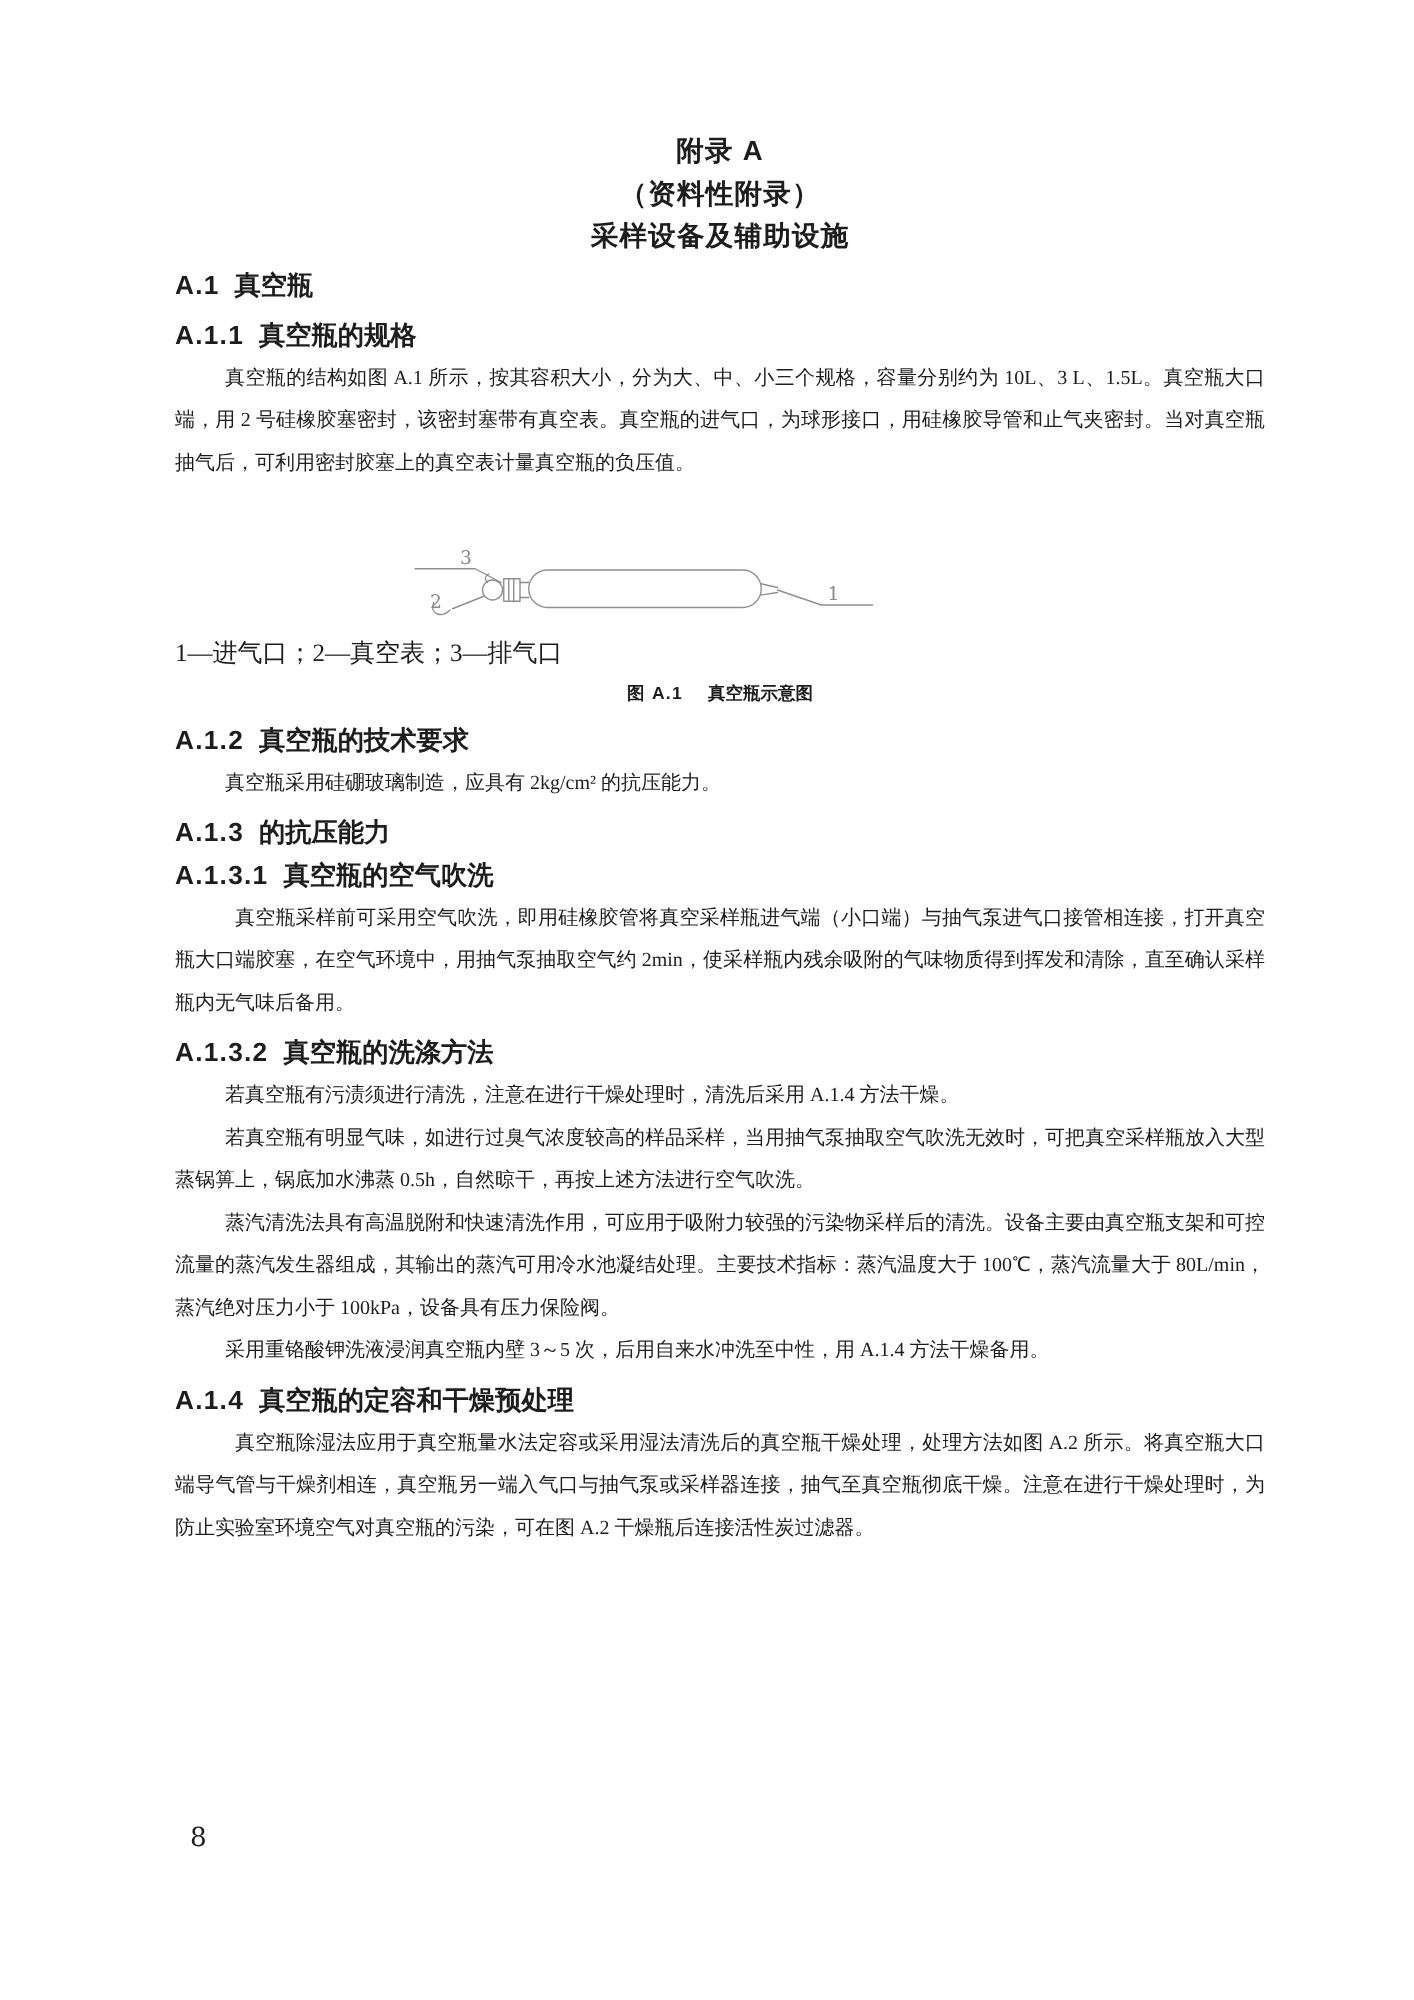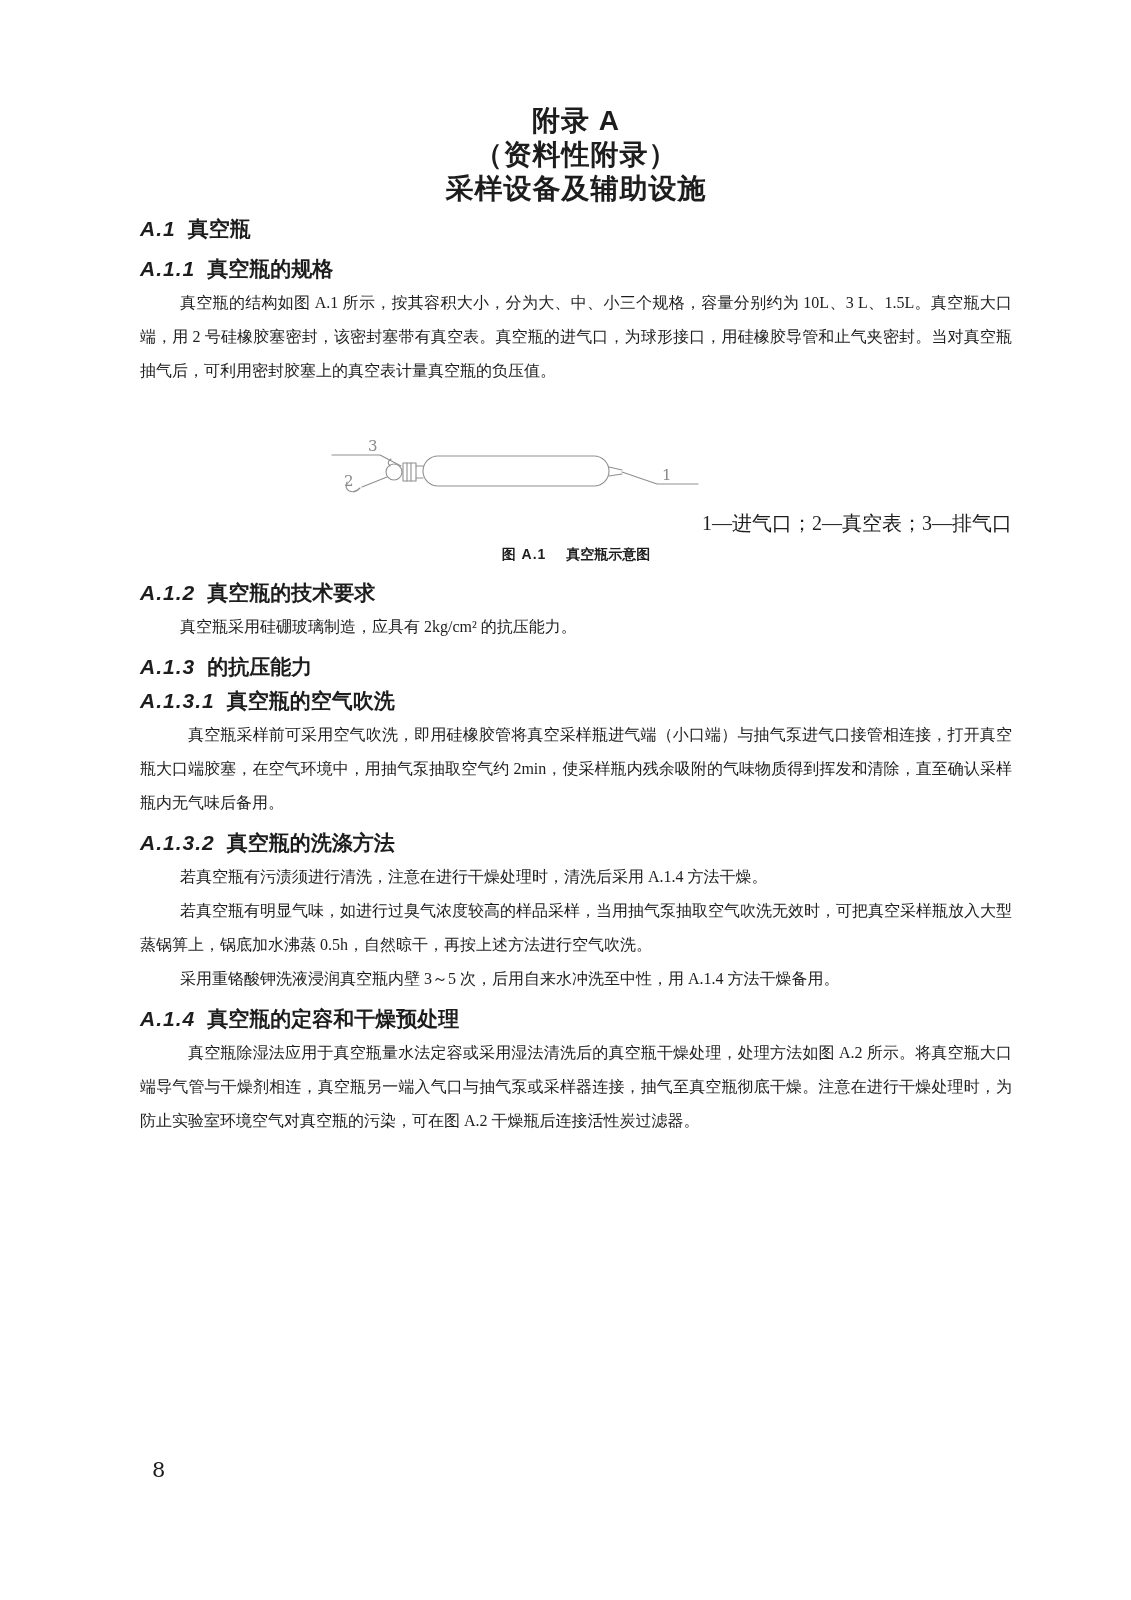--- a/index.html
+++ b/index.html
@@ -16,44 +16,44 @@
   .content {
     position: absolute;
     left: 140px;
     top: 104px;
     width: 872px;
   }
   .center-h {
     text-align: center;
     font-weight: 700;
     font-family: "Liberation Sans", sans-serif;
-    font-size: 28px;
+    font-size: 22px;
     line-height: 34px;
     letter-spacing: 1px;
   }
   .sec-h {
     font-family: "Liberation Sans", sans-serif;
     font-weight: 700;
     font-size: 21px;
     line-height: 34px;
     margin-top: 6px;
   }
-  .sec-h .num { margin-right: 12px; letter-spacing: 1px; font-style: italic; }
+  .sec-h .num { margin-right: 12px; letter-spacing: 1px; }
   p.body-p {
     margin: 0;
     font-size: 16px;
     line-height: 34px;
     text-align: justify;
     text-indent: 2.5em;
   }
   p.indent-3 { text-indent: 3em; }
   .figure-wrap { margin-top: 20px; }
   .figure-svg { display: block; margin-left: 160px; }
   .figure-legend {
-    text-align: right;
+    text-align: left;
     font-size: 20px;
     line-height: 30px;
   }
   .figure-caption {
     text-align: center;
     font-family: "Liberation Sans", sans-serif;
     font-weight: 700;
     font-size: 14px;
     line-height: 32px;
   }
@@ -138,20 +138,21 @@
     </div>
 
     <p class="body-p indent-3">真空瓶采样前可采用空气吹洗，即用硅橡胶管将真空采样瓶进气端（小口端）与抽气泵进气口接管相连接，打开真空瓶大口端胶塞，在空气环境中，用抽气泵抽取空气约 2min，使采样瓶内残余吸附的气味物质得到挥发和清除，直至确认采样瓶内无气味后备用。</p>
 
     <div class="sec-h">
       <span class="num">A.1.3.2</span><span>真空瓶的洗涤方法</span>
     </div>
 
     <p class="body-p">若真空瓶有污渍须进行清洗，注意在进行干燥处理时，清洗后采用 A.1.4 方法干燥。</p>
     <p class="body-p">若真空瓶有明显气味，如进行过臭气浓度较高的样品采样，当用抽气泵抽取空气吹洗无效时，可把真空采样瓶放入大型蒸锅箅上，锅底加水沸蒸 0.5h，自然晾干，再按上述方法进行空气吹洗。</p>
+    <p class="body-p">蒸汽清洗法具有高温脱附和快速清洗作用，可应用于吸附力较强的污染物采样后的清洗。设备主要由真空瓶支架和可控流量的蒸汽发生器组成，其输出的蒸汽可用冷水池凝结处理。主要技术指标：蒸汽温度大于 100℃，蒸汽流量大于 80L/min，蒸汽绝对压力小于 100kPa，设备具有压力保险阀。</p>
     <p class="body-p">采用重铬酸钾洗液浸润真空瓶内壁 3～5 次，后用自来水冲洗至中性，用 A.1.4 方法干燥备用。</p>
 
     <div class="sec-h">
       <span class="num">A.1.4</span><span>真空瓶的定容和干燥预处理</span>
     </div>
 
     <p class="body-p indent-3">真空瓶除湿法应用于真空瓶量水法定容或采用湿法清洗后的真空瓶干燥处理，处理方法如图 A.2 所示。将真空瓶大口端导气管与干燥剂相连，真空瓶另一端入气口与抽气泵或采样器连接，抽气至真空瓶彻底干燥。注意在进行干燥处理时，为防止实验室环境空气对真空瓶的污染，可在图 A.2 干燥瓶后连接活性炭过滤器。</p>
 
   </div>
 

